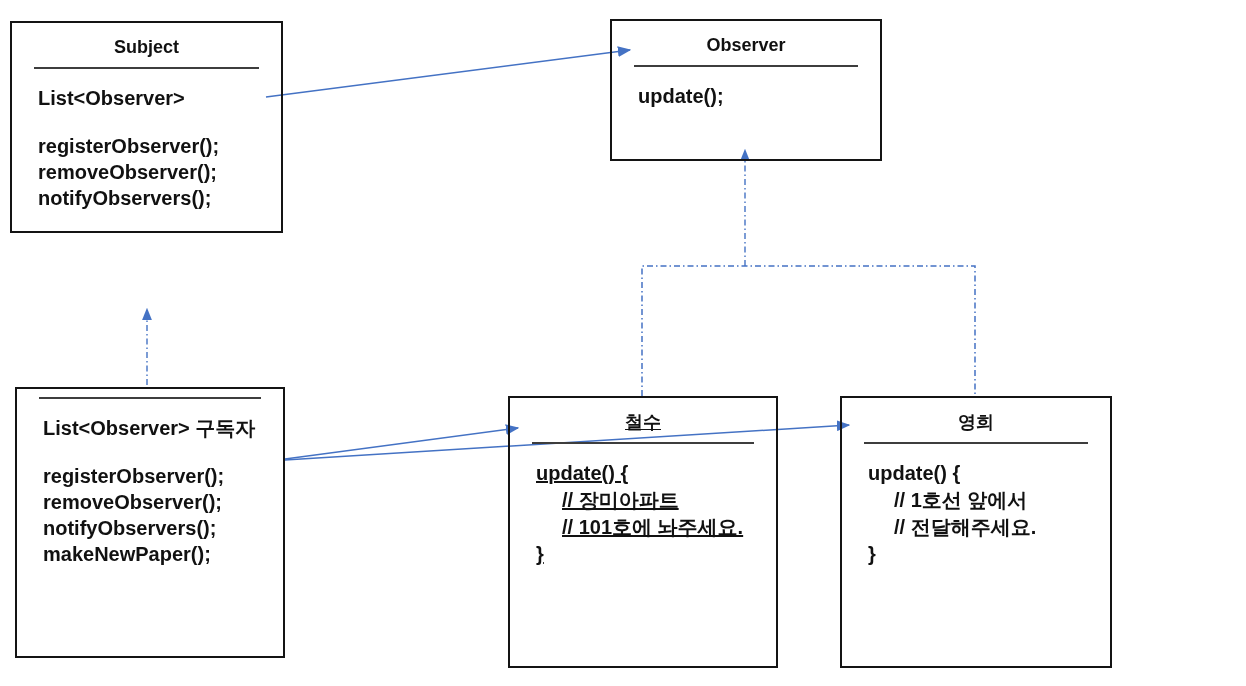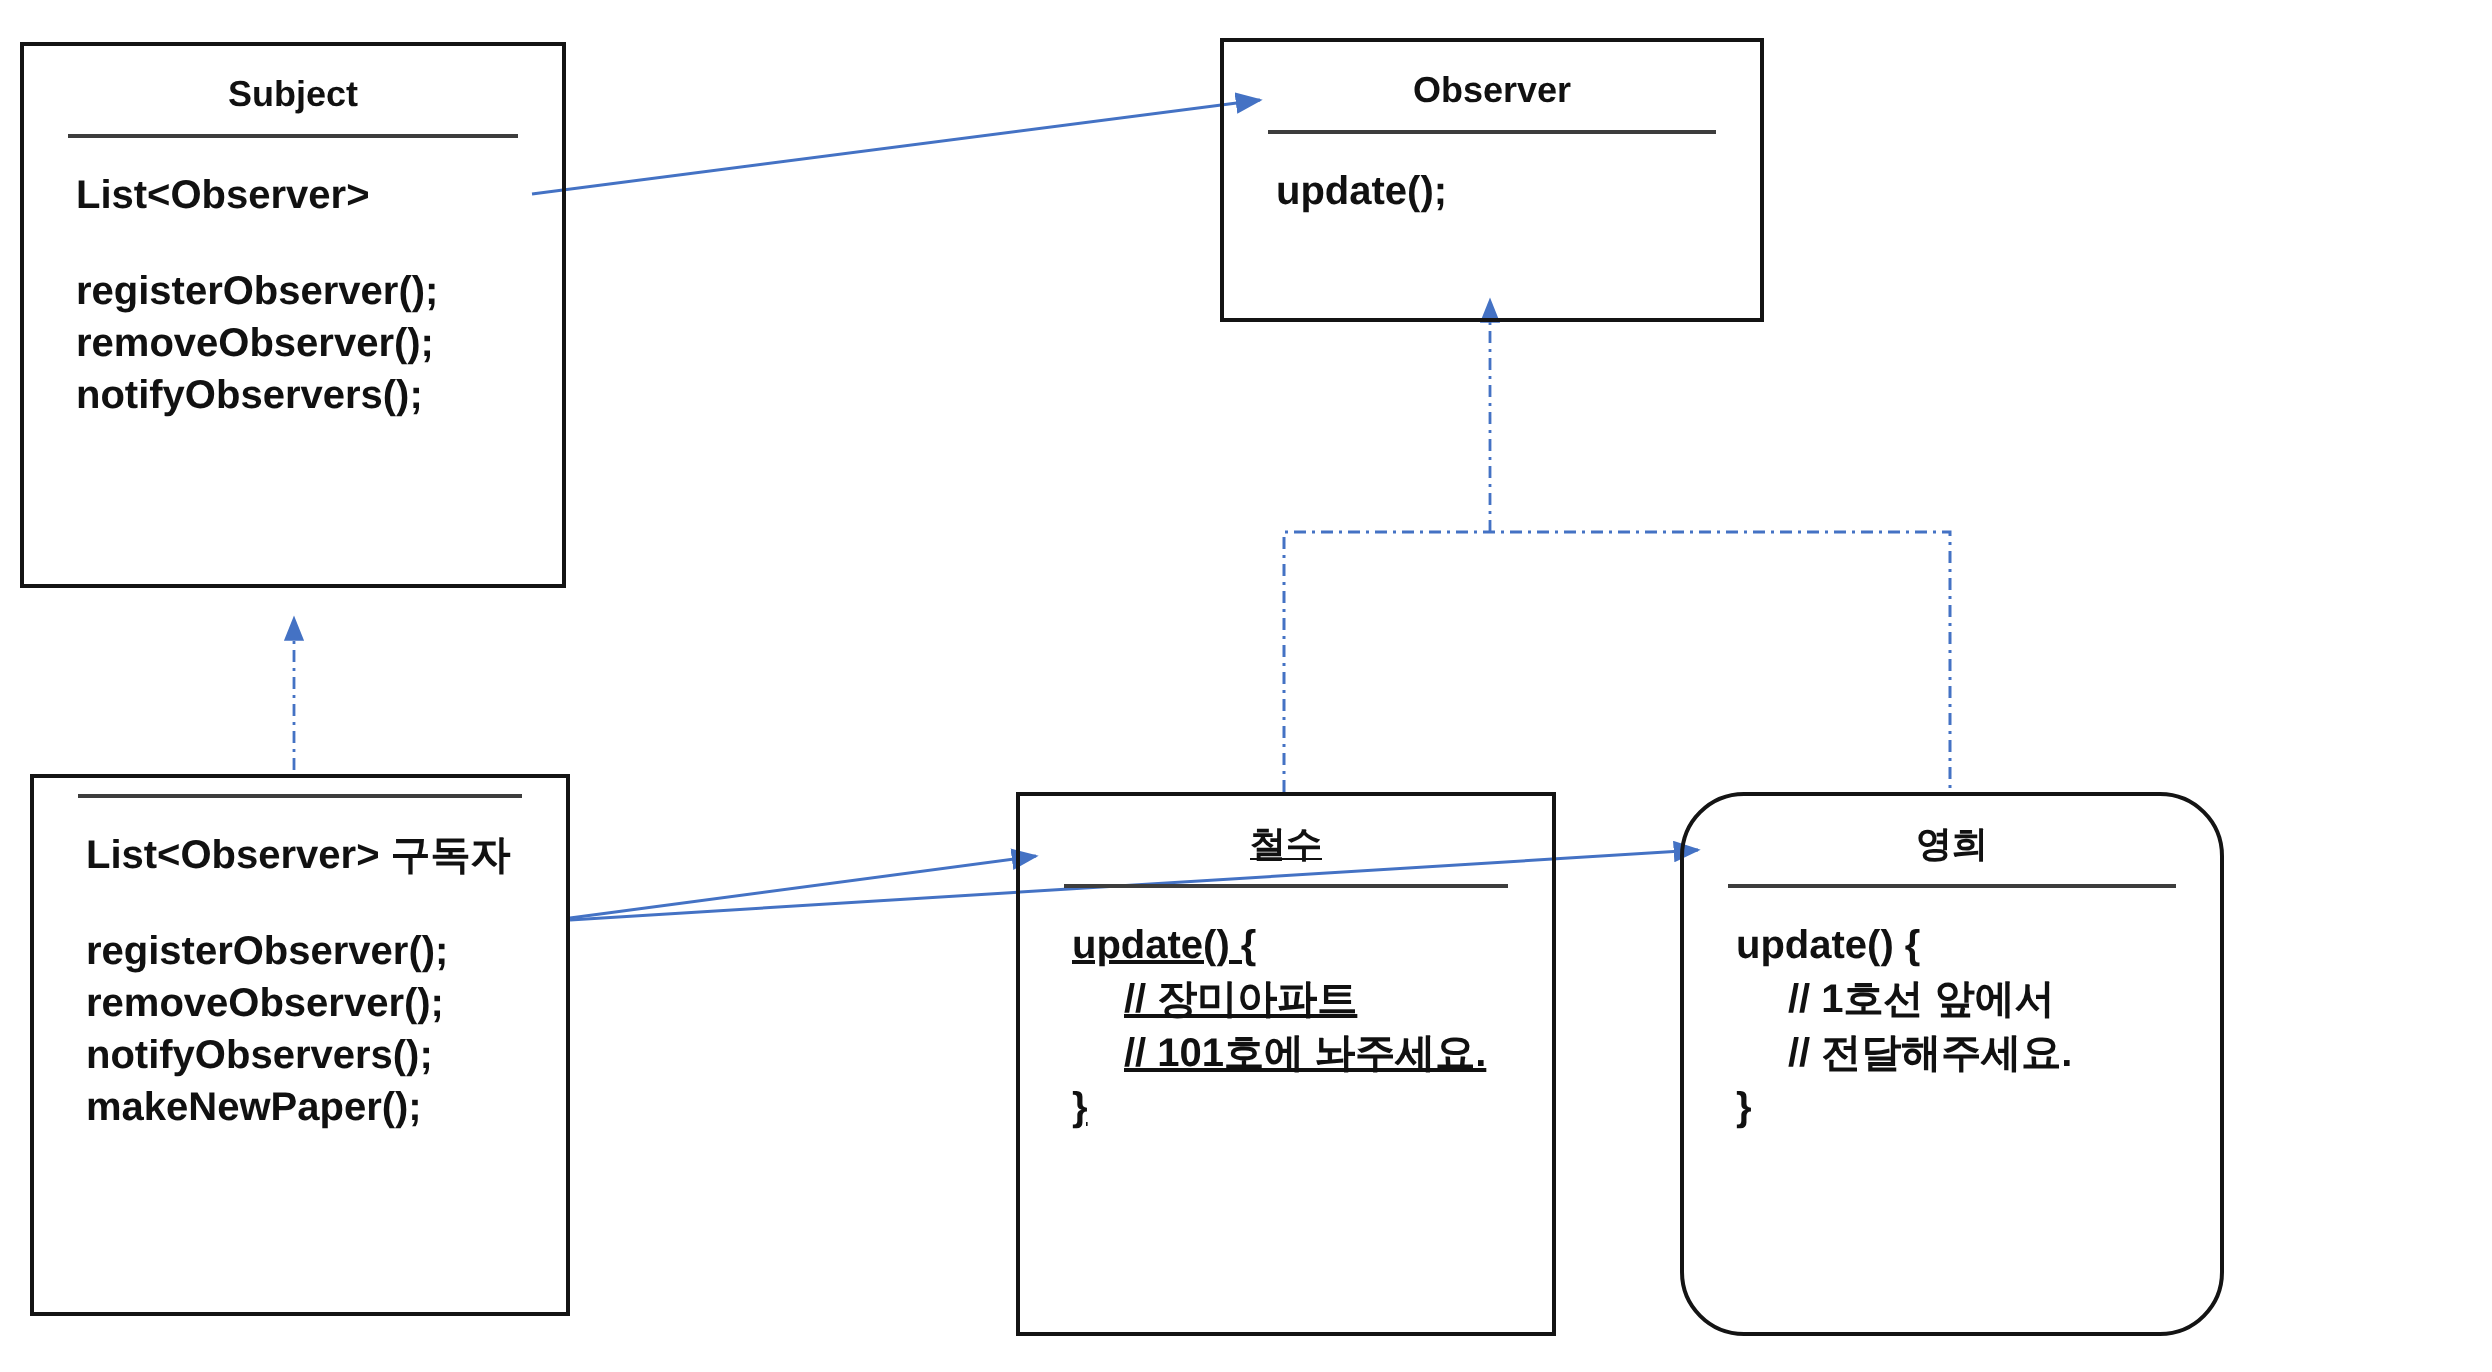--- a/index.html
+++ b/index.html
@@ -84,21 +84,21 @@
 
     <path class="branch dash" d="M642,396 L642,266 L975,266 L975,396"></path>
 
     <line class="dash" x1="745" y1="266" x2="745" y2="150" marker-end="url(#arrowhead)"></line>
 
     <line x1="285" y1="459" x2="518" y2="428" marker-end="url(#arrowhead)"></line>
 
     <line x1="285" y1="460" x2="849" y2="425" marker-end="url(#arrowhead)"></line>
   </svg>
 
-  <div class="uml-box" style="left:10px; top:21px; width:273px; height:273px;">
+  <div class="uml-box" style="left:10px; top:21px; width:273px; height:212px;">
     <div class="uml-title">Subject</div>
     <div class="uml-underline"></div>
     <div class="uml-body">
       <div>List&lt;Observer&gt;</div>
       <div class="spacer"></div>
       <div>registerObserver();</div>
       <div>removeObserver();</div>
       <div>notifyObservers();</div>
     </div>
   </div>
@@ -127,21 +127,21 @@
     <div class="uml-title">철수</div>
     <div class="uml-underline"></div>
     <div class="uml-body code">
       <div>update() {</div>
       <div class="indent">// 장미아파트</div>
       <div class="indent">// 101호에 놔주세요.</div>
       <div>}</div>
     </div>
   </div>
 
-  <div class="uml-box" style="left:840px; top:396px; width:272px; height:272px;border-radius:32px;">
+  <div class="uml-box" style="left:840px; top:396px; width:272px; height:272px;">
     <div class="uml-title">영희</div>
     <div class="uml-underline"></div>
     <div class="uml-body code">
       <div>update() {</div>
       <div class="indent">// 1호선 앞에서</div>
       <div class="indent">// 전달해주세요.</div>
       <div>}</div>
     </div>
   </div>
 

